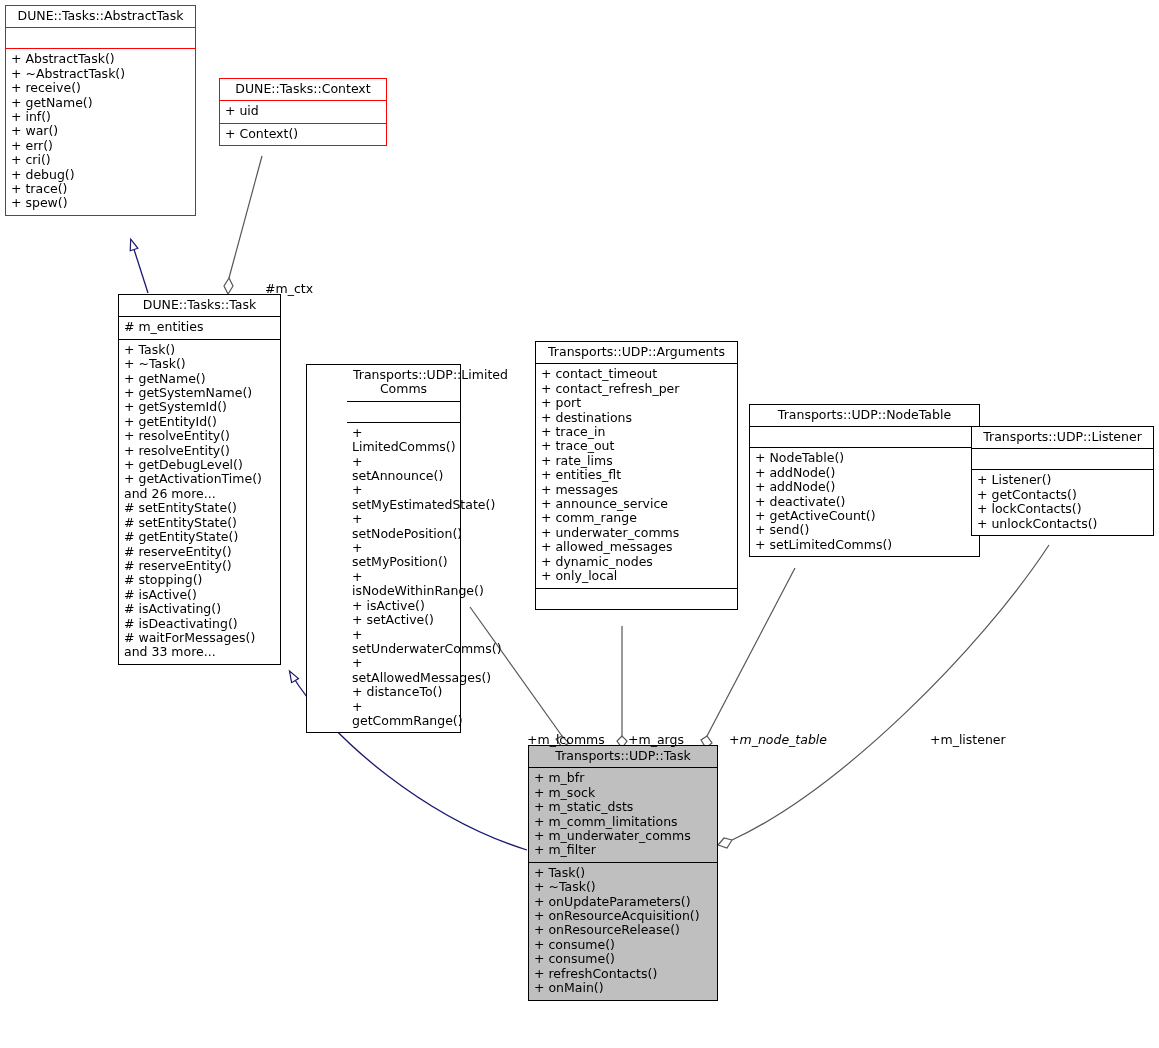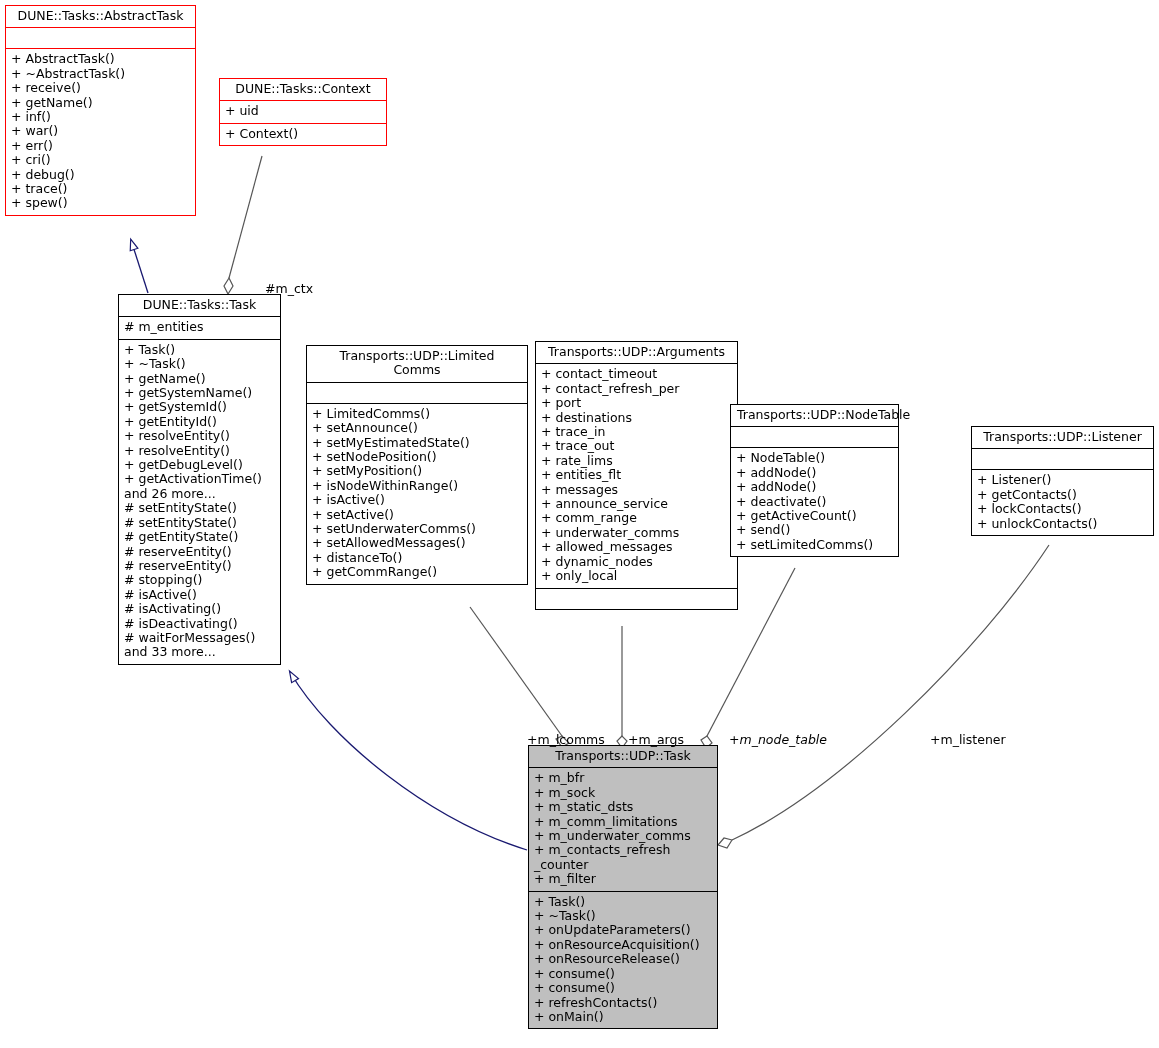--- a/index.html
+++ b/index.html
@@ -133,58 +133,57 @@
   </div>
 
   <div class="node" style="left:118px; top:294px; width:163px;">
     <div class="title">DUNE::Tasks::Task</div>
     <div class="sep"></div>
     <div class="compartment"><div class="row"># m_entities</div></div>
     <div class="sep"></div>
     <div class="compartment"><div class="row">+ Task()</div><div class="row">+ ~Task()</div><div class="row">+ getName()</div><div class="row">+ getSystemName()</div><div class="row">+ getSystemId()</div><div class="row">+ getEntityId()</div><div class="row">+ resolveEntity()</div><div class="row">+ resolveEntity()</div><div class="row">+ getDebugLevel()</div><div class="row">+ getActivationTime()</div><div class="row">and 26 more...</div><div class="row"># setEntityState()</div><div class="row"># setEntityState()</div><div class="row"># getEntityState()</div><div class="row"># reserveEntity()</div><div class="row"># reserveEntity()</div><div class="row"># stopping()</div><div class="row"># isActive()</div><div class="row"># isActivating()</div><div class="row"># isDeactivating()</div><div class="row"># waitForMessages()</div><div class="row">and 33 more...</div></div>
   </div>
 
-  <div class="node" style="left:306px; top:345px; width:222px;">
+  <div class="node" style="left:306px; top:364px; width:155px;padding-left:40px;">
     <div class="title">Transports::UDP::Limited
 Comms</div>
     <div class="sep"></div>
     <div class="compartment empty"></div>
     <div class="sep"></div>
     <div class="compartment"><div class="row">+ LimitedComms()</div><div class="row">+ setAnnounce()</div><div class="row">+ setMyEstimatedState()</div><div class="row">+ setNodePosition()</div><div class="row">+ setMyPosition()</div><div class="row">+ isNodeWithinRange()</div><div class="row">+ isActive()</div><div class="row">+ setActive()</div><div class="row">+ setUnderwaterComms()</div><div class="row">+ setAllowedMessages()</div><div class="row">+ distanceTo()</div><div class="row">+ getCommRange()</div></div>
   </div>
 
   <div class="node" style="left:521px; top:341px; width:203px;margin-left:14px;">
     <div class="title">Transports::UDP::Arguments</div>
     <div class="sep"></div>
     <div class="compartment"><div class="row">+ contact_timeout</div><div class="row">+ contact_refresh_per</div><div class="row">+ port</div><div class="row">+ destinations</div><div class="row">+ trace_in</div><div class="row">+ trace_out</div><div class="row">+ rate_lims</div><div class="row">+ entities_flt</div><div class="row">+ messages</div><div class="row">+ announce_service</div><div class="row">+ comm_range</div><div class="row">+ underwater_comms</div><div class="row">+ allowed_messages</div><div class="row">+ dynamic_nodes</div><div class="row">+ only_local</div></div>
     <div class="sep"></div>
     <div class="compartment empty"></div>
   </div>
 
-  <div class="node" style="left:730px; top:404px; width:169px;">
+  <div class="node" style="left:749px; top:404px; width:231px;">
     <div class="title">Transports::UDP::NodeTable</div>
     <div class="sep"></div>
     <div class="compartment empty"></div>
     <div class="sep"></div>
     <div class="compartment"><div class="row">+ NodeTable()</div><div class="row">+ addNode()</div><div class="row">+ addNode()</div><div class="row">+ deactivate()</div><div class="row">+ getActiveCount()</div><div class="row">+ send()</div><div class="row">+ setLimitedComms()</div></div>
   </div>
 
   <div class="node" style="left:971px; top:426px; width:183px;">
     <div class="title">Transports::UDP::Listener</div>
     <div class="sep"></div>
     <div class="compartment empty"></div>
     <div class="sep"></div>
     <div class="compartment"><div class="row">+ Listener()</div><div class="row">+ getContacts()</div><div class="row">+ lockContacts()</div><div class="row">+ unlockContacts()</div></div>
   </div>
 
   <div class="node gray" style="left:528px; top:745px; width:190px;">
     <div class="title">Transports::UDP::Task</div>
     <div class="sep"></div>
-    <div class="compartment"><div class="row">+ m_bfr</div><div class="row">+ m_sock</div><div class="row">+ m_static_dsts</div><div class="row">+ m_comm_limitations</div><div class="row">+ m_underwater_comms</div><div class="row">+ m_contacts_refresh
-_counter</div><div class="row">+ m_filter</div></div>
+    <div class="compartment"><div class="row">+ m_bfr</div><div class="row">+ m_sock</div><div class="row">+ m_static_dsts</div><div class="row">+ m_comm_limitations</div><div class="row">+ m_underwater_comms</div><div class="row">+ m_filter</div></div>
     <div class="sep"></div>
     <div class="compartment"><div class="row">+ Task()</div><div class="row">+ ~Task()</div><div class="row">+ onUpdateParameters()</div><div class="row">+ onResourceAcquisition()</div><div class="row">+ onResourceRelease()</div><div class="row">+ consume()</div><div class="row">+ consume()</div><div class="row">+ refreshContacts()</div><div class="row">+ onMain()</div></div>
   </div>
 
   <div class="edge-label" style="left:265px; top:252px;">#m_ctx</div>
 
   <div class="edge-label" style="left:527px; top:703px;">+m_lcomms</div>
 
   <div class="edge-label" style="left:628px; top:703px;">+m_args</div>
 

